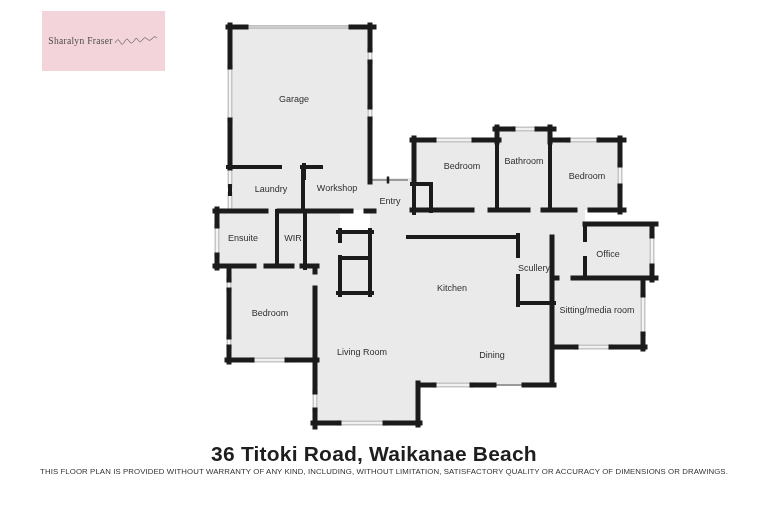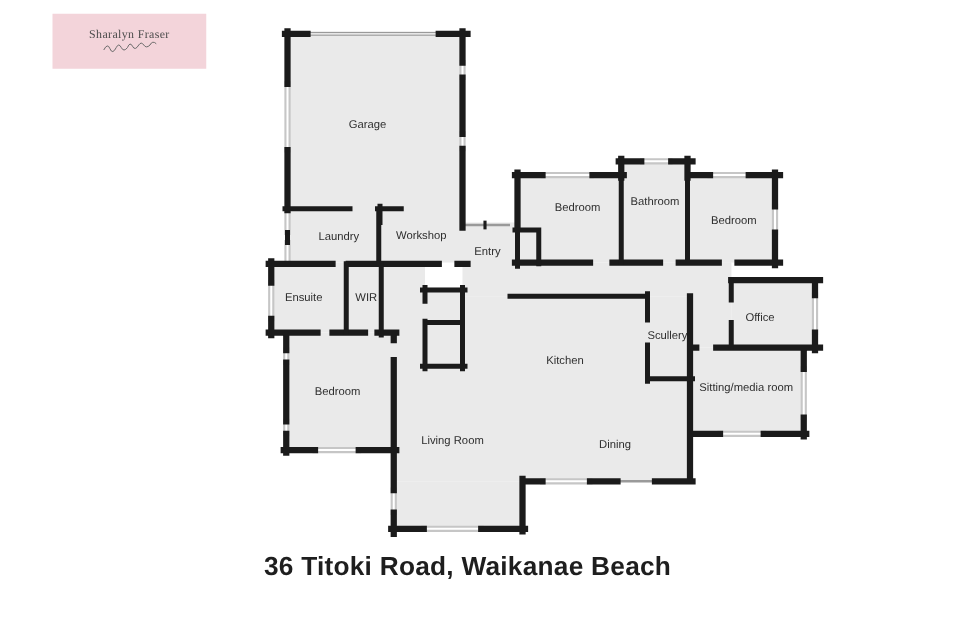--- a/index.html
+++ b/index.html
@@ -1,19 +1,19 @@
 <!DOCTYPE html>
 <html><head>
 <meta charset="utf-8">
 <style>
   html,body{margin:0;padding:0;background:#ffffff;}
   #page{position:relative;width:768px;height:512px;background:#ffffff;overflow:hidden;
         font-family:"Liberation Sans",sans-serif;}
-  #logo{position:absolute;left:42px;top:11px;width:123px;height:44px;background:#f3d4da;
-        display:flex;flex-direction:column;align-items:center;justify-content:center;}
+  #logo{position:absolute;left:42px;top:11px;width:123px;height:60px;background:#f3d4da;
+        display:flex;flex-direction:row;align-items:center;justify-content:center;}
   #logo .name{font-family:"Liberation Serif",serif;font-size:9.5px;color:#4c4c4c;letter-spacing:.3px;}
   #plan{position:absolute;left:0;top:0;}
   .room-label{font-size:9px;fill:#2e2e2e;}
   #title{position:absolute;left:0;top:442px;width:748px;text-align:center;
          font-size:21px;font-weight:bold;color:#1e1e1e;letter-spacing:.2px;}
   #disclaimer{position:absolute;left:0;top:467px;width:768px;text-align:center;
          font-size:7.8px;color:#2f2f2f;letter-spacing:.1px;}
 </style>
 </head>
 <body>
@@ -144,14 +144,15 @@
     <text class="room-label" x="534" y="271">Scullery</text>
     <text class="room-label" x="452" y="291">Kitchen</text>
     <text class="room-label" x="597" y="313">Sitting/media room</text>
     <text class="room-label" x="270" y="316">Bedroom</text>
     <text class="room-label" x="362" y="355">Living Room</text>
     <text class="room-label" x="492" y="358">Dining</text>
   </g>
 </svg>
 
 <div id="title">36 Titoki Road, Waikanae Beach</div>
+<div id="disclaimer">THIS FLOOR PLAN IS PROVIDED WITHOUT WARRANTY OF ANY KIND, INCLUDING, WITHOUT LIMITATION, SATISFACTORY QUALITY OR ACCURACY OF DIMENSIONS OR DRAWINGS.</div>
 
 </div>
 
 </body></html>

